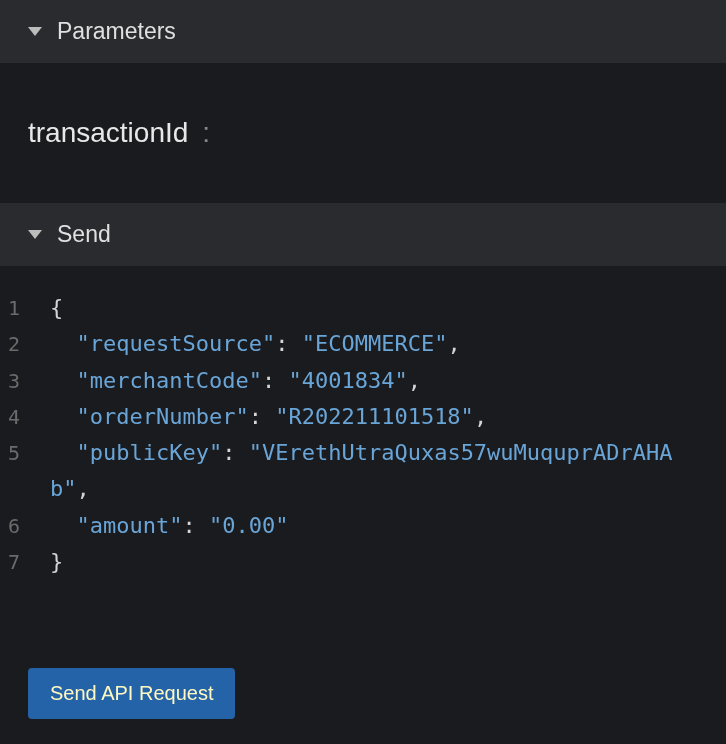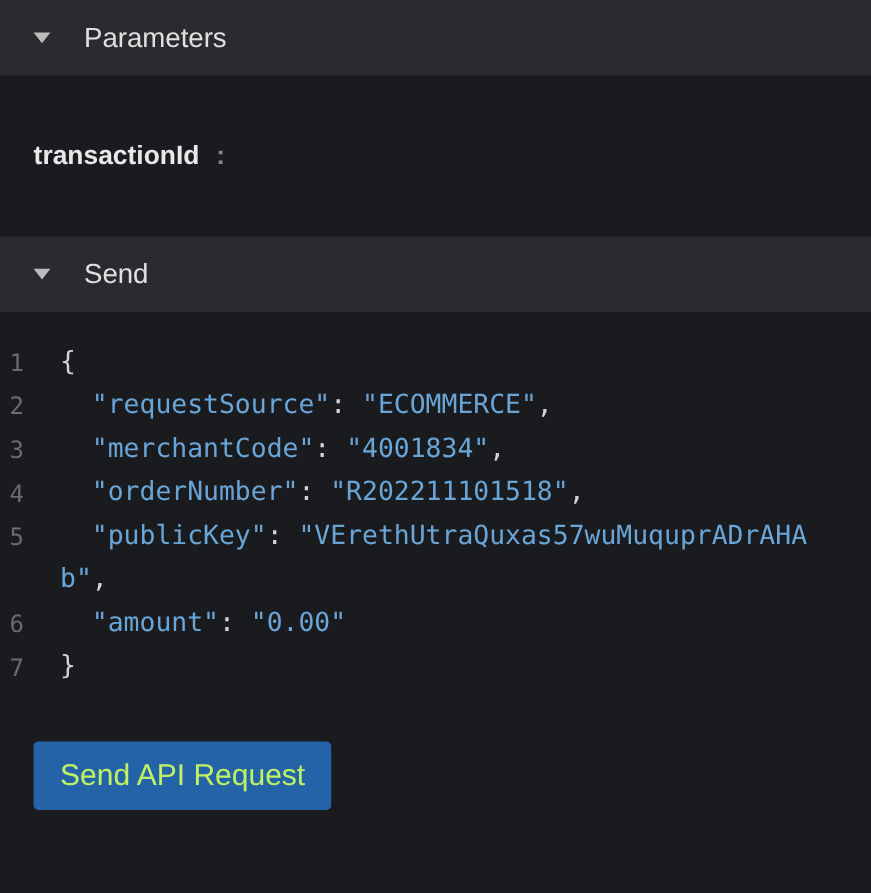--- a/index.html
+++ b/index.html
@@ -9,42 +9,41 @@
       background: #1a1b1e;
       font-family: -apple-system, BlinkMacSystemFont, "Segoe UI", sans-serif;
       color: #d4d4d4;
       overflow: hidden;
     }
     .section-header {
       background: #2a2b2f;
       padding: 18px 28px;
       display: flex;
       align-items: center;
-      gap: 28px;
+      gap: 15px;
       cursor: pointer;
     }
     .section-header .title {
       font-size: 23px;
       font-weight: 400;
       color: #e0e0e0;
     }
     .arrow-icon {
       width: 0;
       height: 0;
       border-left: 7px solid transparent;
       border-right: 7px solid transparent;
       border-top: 9px solid #bcbcbc;
     }
     .params-content {
       padding: 54px 28px 54px 28px;
       display: flex;
       align-items: center;
       gap: 0;
-      font-size: 22px;
-      font-weight: bold;
+      font-size: 28px;
     }
     .param-name {
       color: #e8e8e8;
     }
     .param-colon {
       color: #888;
       margin: 0 14px;
     }
     .param-example {
       color: #999;
@@ -78,27 +77,28 @@
     .tok-brace { color: #d4d4d4; }
     .tok-key { color: #6aa5d8; }
     .tok-string { color: #6aa5d8; }
     .tok-colon { color: #d4d4d4; }
     .tok-comma { color: #d4d4d4; }
     .button-row {
       padding: 14px 28px 0 28px;
     }
     .send-btn {
       background: #2563a8;
-      color: #bef264;
+      color: #fef9c3;
       border: none;
-      font-size: 25px;
+      font-size: 20px;
       padding: 14px 22px;
       border-radius: 4px;
       cursor: pointer;
       font-family: inherit;
+      margin-top: 44px;
     }
   </style>
 </head>
 <body>
 
 <div class="section-header">
   <span class="arrow-icon"></span>
   <span class="title">Parameters</span>
 </div>
 

